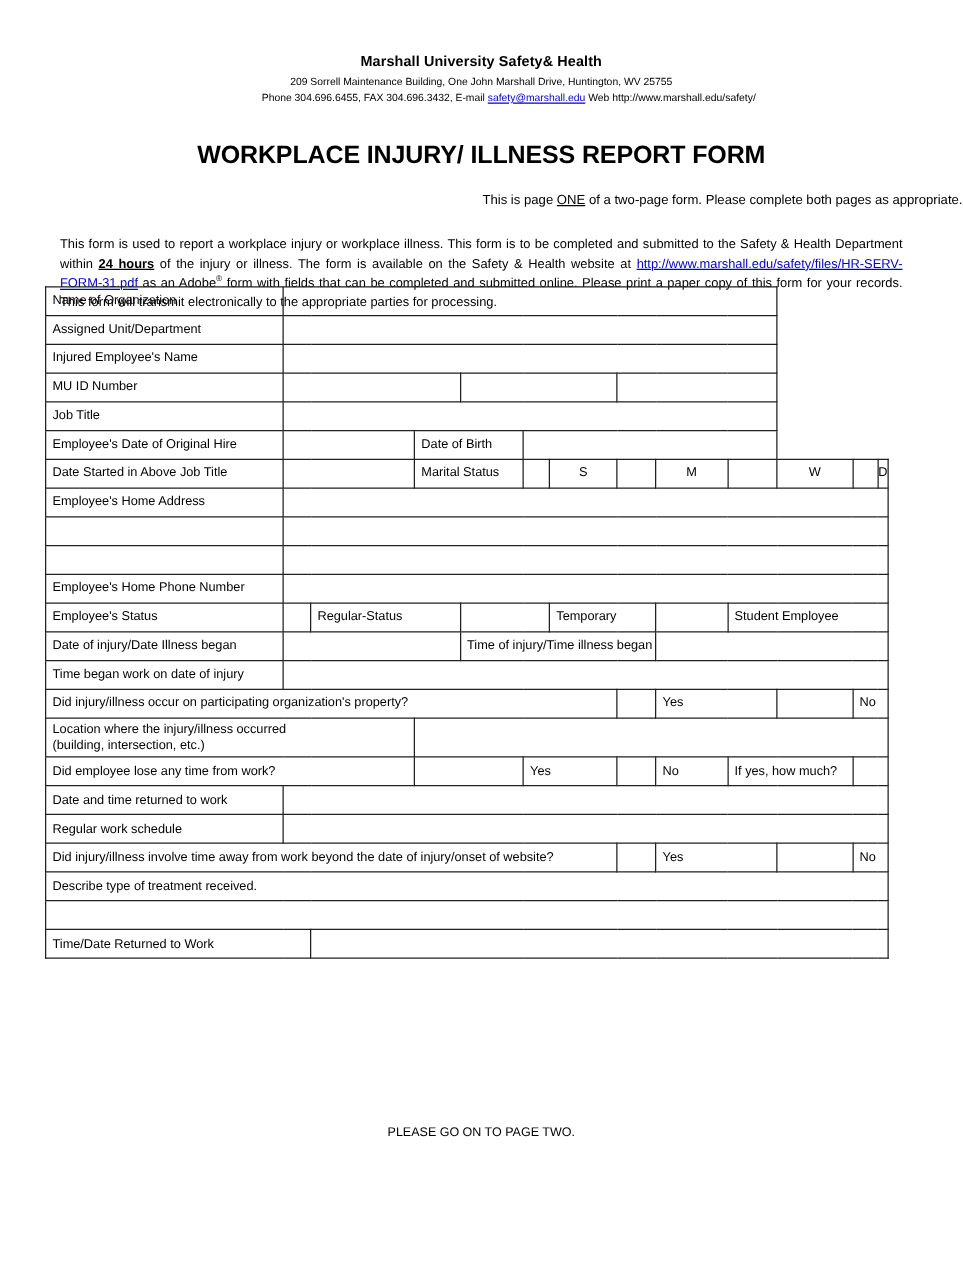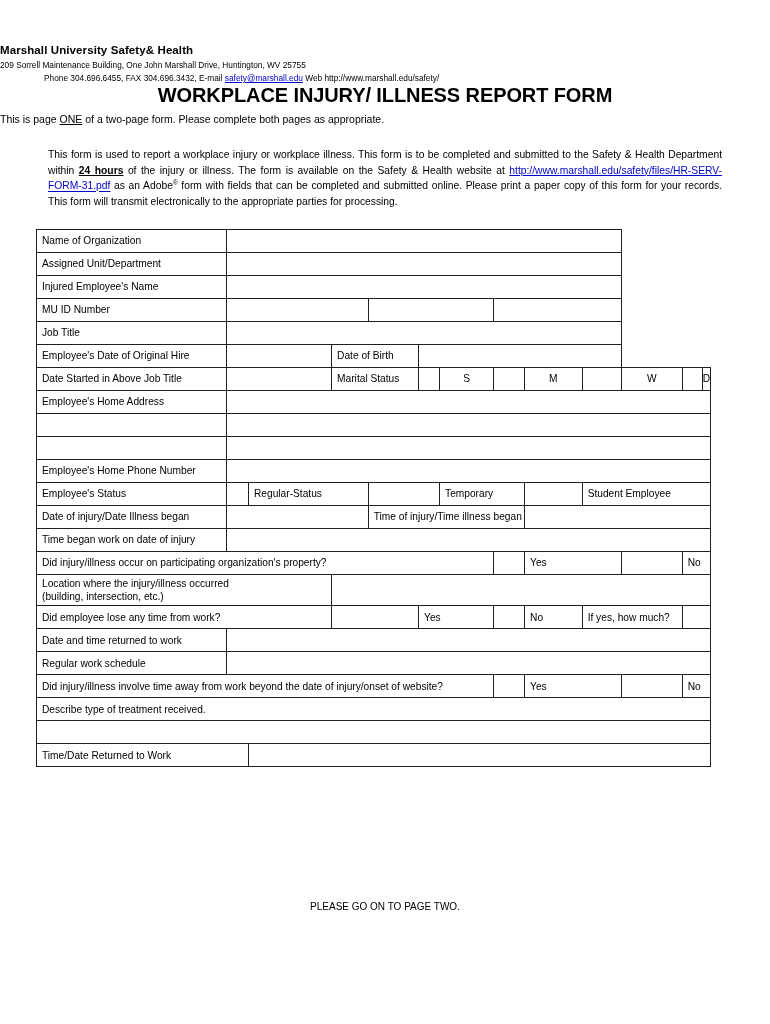--- a/index.html
+++ b/index.html
@@ -9,34 +9,34 @@
     height: 1024px;
     background: #ffffff;
     font-family: "Liberation Sans", sans-serif;
     color: #000000;
     overflow: hidden;
   }
 
   .page { position: relative; width: 770px; height: 1024px; padding: 0; }
 
   
-  .hdr { text-align: left; padding-top: 44px; }
+  .hdr { text-align: center; padding-top: 44px; }
   .hdr-org { font-size: 11.5px; font-weight: bold; letter-spacing: 0.1px; }
   .hdr-addr { font-size: 8.3px; margin-top: 4px; }
   .hdr-contact { font-size: 8.3px; margin-top: 3px; margin-left: 44px; }
   .lnk { color: #0000cc; text-decoration: underline; }
 
   .title {
     text-align: center;
     font-size: 20px;
     font-weight: bold;
-    margin-top: 1px;
+    margin-top: 30px;
     letter-spacing: -0.1px;
   }
-  .subtitle { text-align: left; font-size: 10.5px; margin-top: 6px; }
+  .subtitle { text-align: right; font-size: 10.5px; margin-top: 18px; }
   .u { text-decoration: underline; }
 
   
   .intro {
     margin: 22px 48px 0 48px;
     width: 674px;
     font-size: 10.3px;
     line-height: 1.52;
     text-align: justify;
   }

